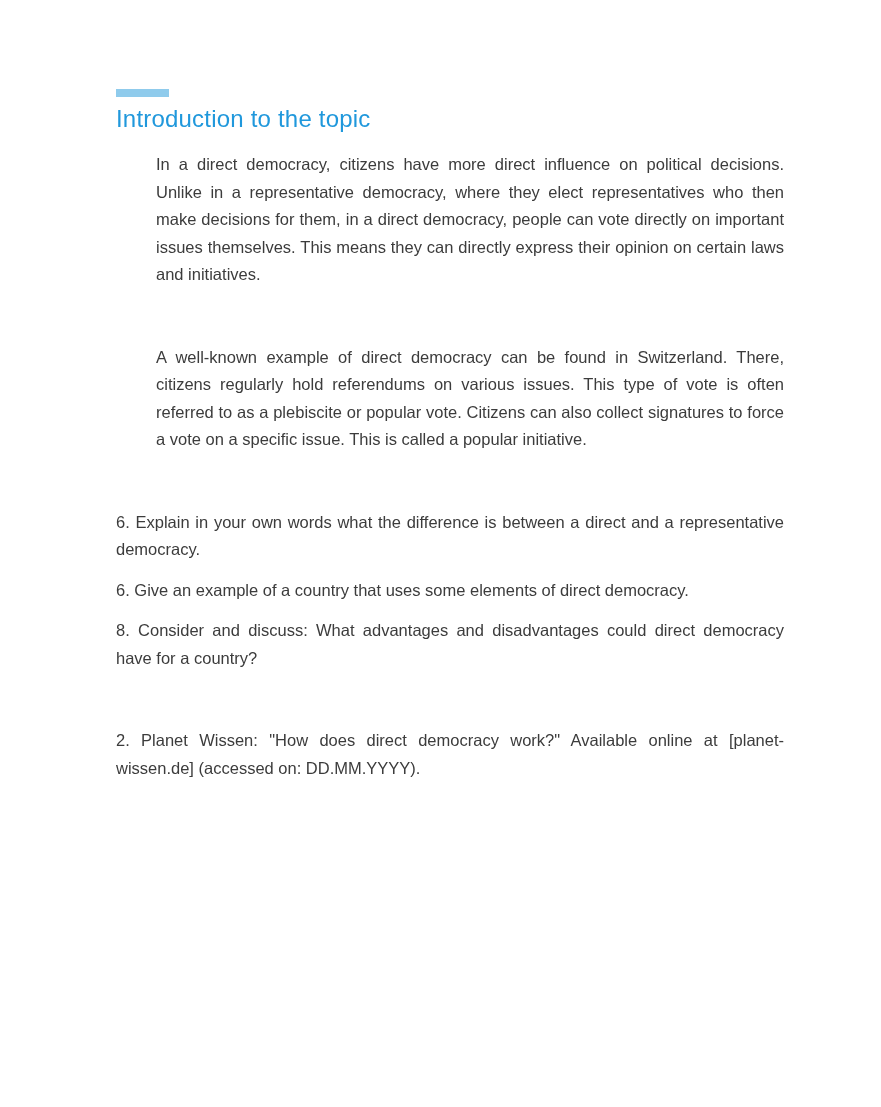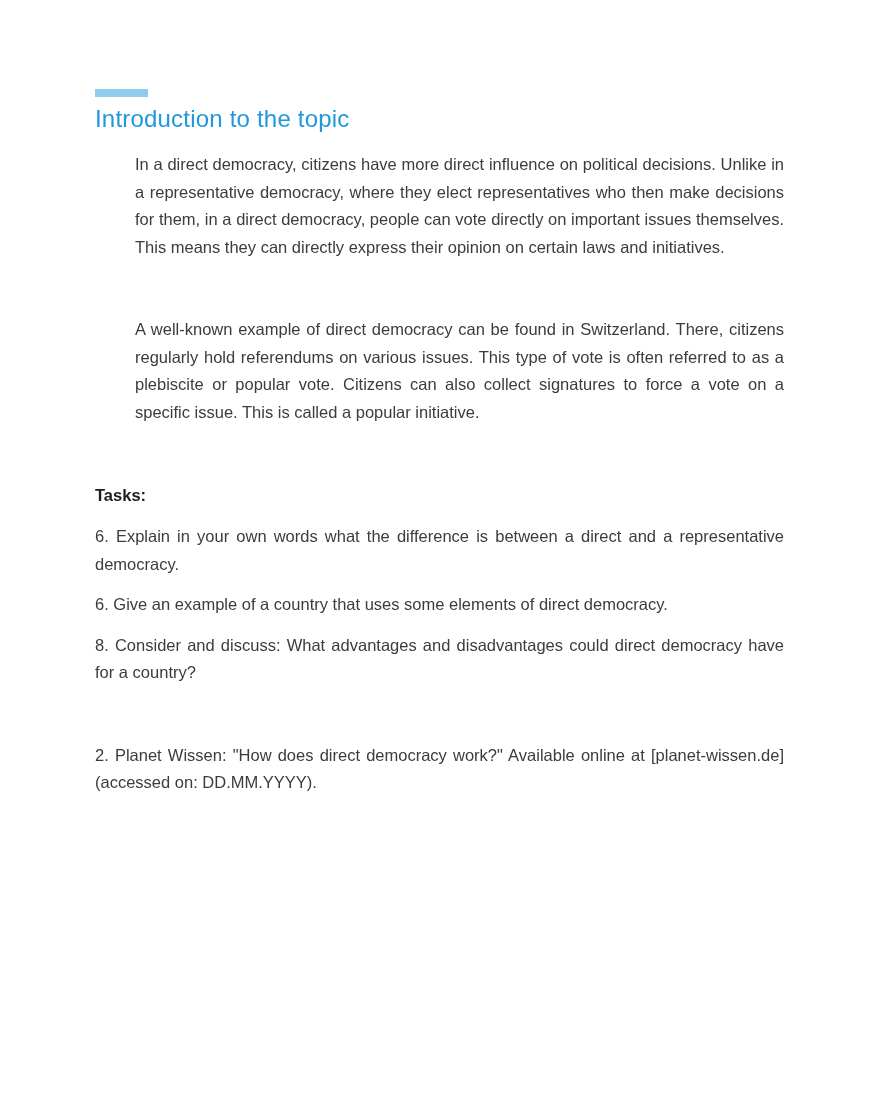--- a/index.html
+++ b/index.html
@@ -5,20 +5,21 @@
   * { margin: 0; padding: 0; box-sizing: border-box; }
   html, body { background: #ffffff; }
   .page {
     position: relative;
     width: 881px;
     height: 991px;
     background: #ffffff;
     font-family: "Liberation Sans", "DejaVu Sans", sans-serif;
     color: #3c3c3c;
     overflow: hidden;
+    padding-left: 21px;
   }
   .content {
     padding: 0 97px 0 95px;
   }
   .accent-bar {
     margin-top: 89px;
     width: 53px;
     height: 8px;
     background: #8fcbec;
   }
@@ -71,21 +72,20 @@
   <div class="content">
 
     <div class="accent-bar"></div>
 
     <h1 class="doc-heading">Introduction to the topic</h1>
 
     <p class="body-para">In a direct democracy, citizens have more direct influence on political decisions. Unlike in a representative democracy, where they elect representatives who then make decisions for them, in a direct democracy, people can vote directly on important issues themselves. This means they can directly express their opinion on certain laws and initiatives.</p>
     <p class="body-para">A well-known example of direct democracy can be found in Switzerland. There, citizens regularly hold referendums on various issues. This type of vote is often referred to as a plebiscite or popular vote. Citizens can also collect signatures to force a vote on a specific issue. This is called a popular initiative.</p>
 
     <div class="list-block">
-      <div class="section-label bold">Tasks:</div>
       <p class="list-item first">6. Explain in your own words what the difference is between a direct and a representative democracy.</p>
       <p class="list-item">6. Give an example of a country that uses some elements of direct democracy.</p>
       <p class="list-item">8. Consider and discuss: What advantages and disadvantages could direct democracy have for a country?</p>
     </div>
 
     <div class="list-block">
       <p class="list-item">2. Planet Wissen: "How does direct democracy work?" Available online at [planet-wissen.de] (accessed on: DD.MM.YYYY).</p>
     </div>
 
   </div>

